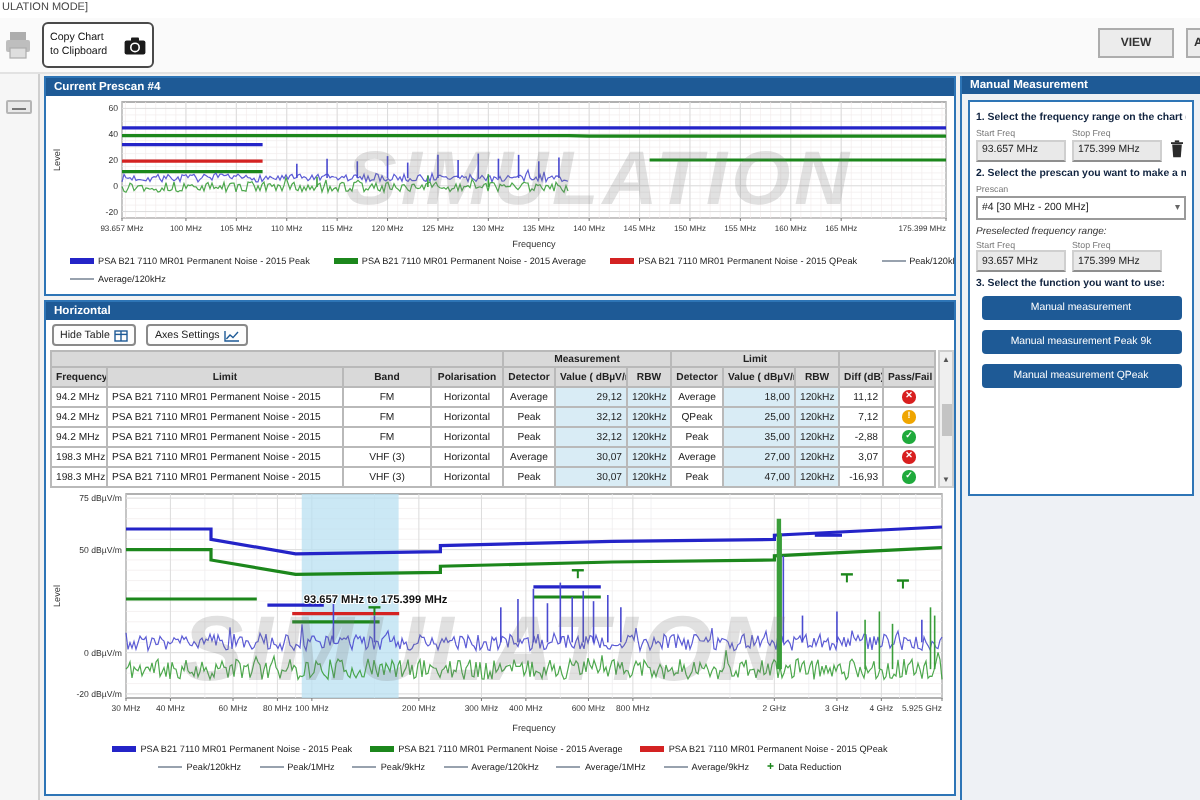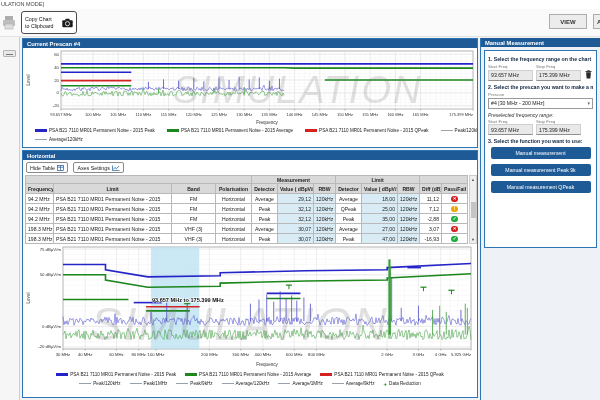--- a/index.html
+++ b/index.html
@@ -13,21 +13,21 @@
   #view-btn{position:absolute;left:549px;top:5px;width:38px;height:15px;background:#ececec;border:1px solid #adadad;font-size:6px;font-weight:bold;color:#333;display:flex;align-items:center;justify-content:center;cursor:pointer}
   #partial-btn{position:absolute;left:593px;top:5px;width:20px;height:15px;background:#ececec;border:1px solid #adadad;font-size:6px;font-weight:bold;color:#333;display:flex;align-items:center;padding-left:3px;cursor:pointer}
   #left-strip{position:absolute;left:0;top:37px;width:20px;bottom:0;background:#f6f6f6;border-right:1px solid #cfcfcf}
   #collapse-handle{position:absolute;left:3px;top:13px;width:13px;height:7px;background:#e9e9e9;border:1px solid #b5b5b5;border-radius:1px;cursor:pointer}
   #collapse-handle::after{content:"";display:block;margin:2.5px auto 0;width:7px;height:1px;background:#777}
   .panel-header{height:9px;background:#1e5a96;color:#fff;font-size:5.8px;font-weight:bold;display:flex;align-items:center;padding-left:4px}
   #prescan-panel{position:absolute;left:22px;top:38px;width:456px;height:110px;background:#fff;border:1px solid #2e75b6;overflow:hidden}
   #horizontal-panel{position:absolute;left:22px;top:150px;width:456px;height:248px;background:#fff;border:1px solid #2e75b6;overflow:hidden}
   #manual-panel{position:absolute;left:480px;top:38px;width:120px;bottom:0;background:#eef1f5;border-left:1px solid #2e75b6}
   svg{display:block}
-  .watermark{position:absolute;font-style:italic;font-weight:normal;color:rgba(120,120,120,.22);letter-spacing:2px;pointer-events:none;z-index:5}
+  .watermark{position:absolute;font-style:italic;font-weight:bold;color:rgba(120,120,120,.22);letter-spacing:2px;pointer-events:none;z-index:5}
   #wm1{left:150px;top:30px;font-size:38px}
   #wm2{left:68px;top:52px;font-size:46px}
   #prescan-legend{padding-left:12px;padding-top:1px}
   .legend-row{display:flex;gap:12px;align-items:center;height:9px;font-size:4.6px;color:#222}
   .legend-row.center{justify-content:center;gap:9px}
   .legend-item{display:flex;align-items:center;gap:2px;white-space:nowrap}
   .legend-swatch{display:inline-block;width:12px}
   .legend-marker{font-size:6px;font-weight:bold;line-height:4px}
   #table-toolbar{height:15px;padding:2px 0 0 3px;display:flex;gap:5px}
   .tbtn{height:11px;border:1px solid #8a8a8a;border-radius:2px;background:#fdfdfd;display:flex;align-items:center;gap:2.5px;padding:0 3px;font-size:5.3px;color:#222;cursor:pointer}

